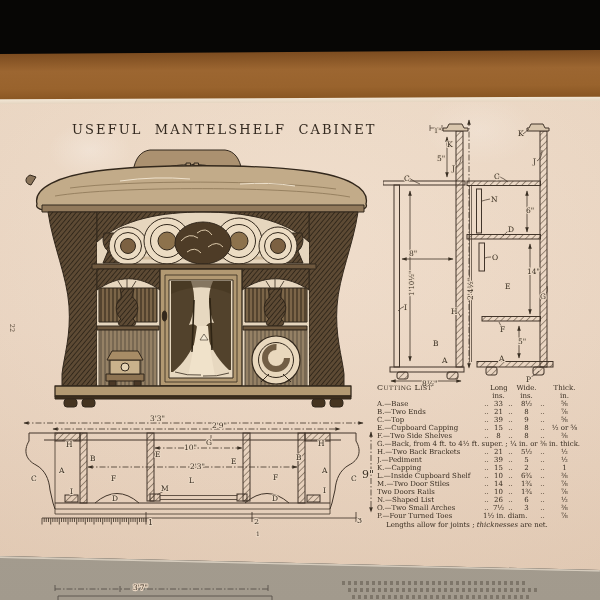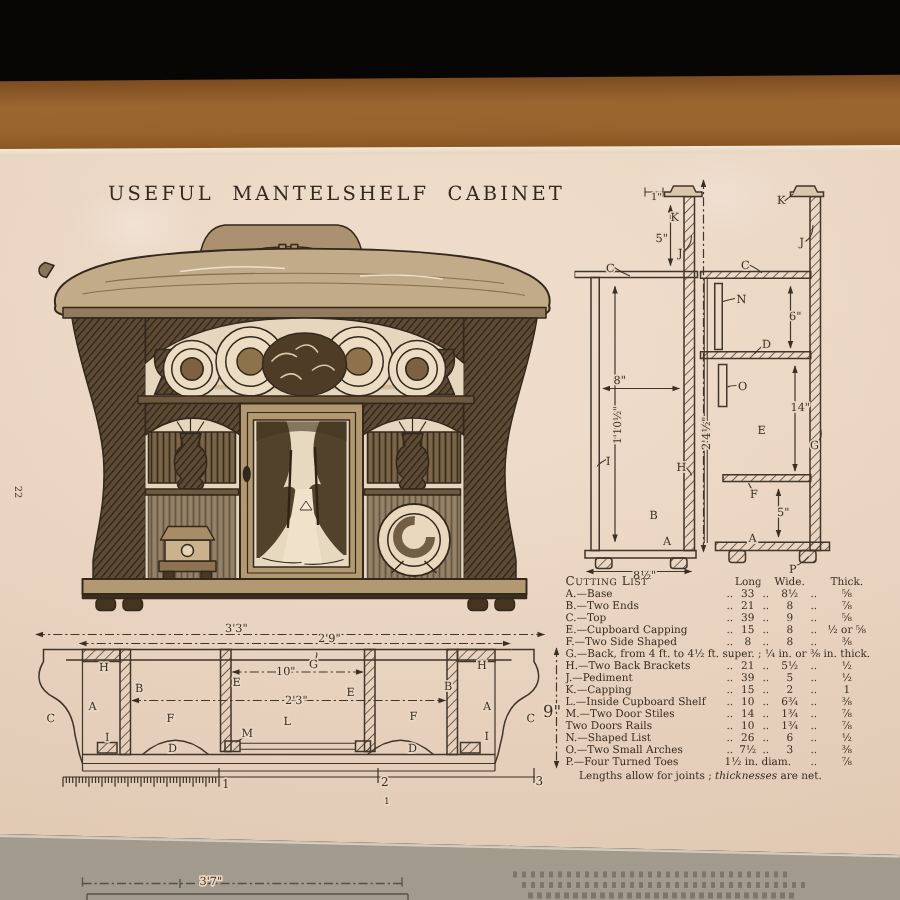--- a/index.html
+++ b/index.html
@@ -301,20 +301,29 @@
       <tbody>
           <tr class="hdr">
             <td class="t">Cutting List</td>
             <td class="ldr"></td>
             <td class="vlong">Long.</td>
             <td class="ldr"></td>
             <td class="vwide">Wide.</td>
             <td class="ldr"></td>
             <td class="vthk">Thick.</td>
           </tr>
+          <tr class="hdr">
+            <td class="lbl"></td>
+            <td class="ldr"></td>
+            <td class="vlong">ins.</td>
+            <td class="ldr"></td>
+            <td class="vwide">ins.</td>
+            <td class="ldr"></td>
+            <td class="vthk">in.</td>
+          </tr>
           <tr>
             <td class="lbl">A.—Base</td>
             <td class="ldr">..</td>
             <td class="vlong">33</td>
             <td class="ldr">..</td>
             <td class="vwide">8½</td>
             <td class="ldr">..</td>
             <td class="vthk">⅝</td>
           </tr>
           <tr>
@@ -338,21 +347,21 @@
           <tr>
             <td class="lbl">E.—Cupboard Capping</td>
             <td class="ldr">..</td>
             <td class="vlong">15</td>
             <td class="ldr">..</td>
             <td class="vwide">8</td>
             <td class="ldr">..</td>
             <td class="vthk">½ or ⅝</td>
           </tr>
           <tr>
-            <td class="lbl">F.—Two Side Shaped</td>
+            <td class="lbl">F.—Two Side Shelves</td>
             <td class="ldr">..</td>
             <td class="vlong">8</td>
             <td class="ldr">..</td>
             <td class="vwide">8</td>
             <td class="ldr">..</td>
             <td class="vthk">⅜</td>
           </tr>
           <tr>
             <td class="full" colspan="7">G.—Back, from 4 ft. to 4½ ft. super. ; ¼ in. or ⅜ in. thick.</td>
           </tr>

